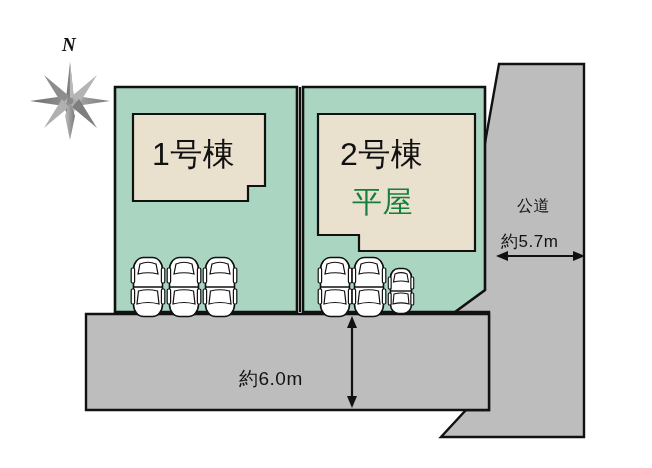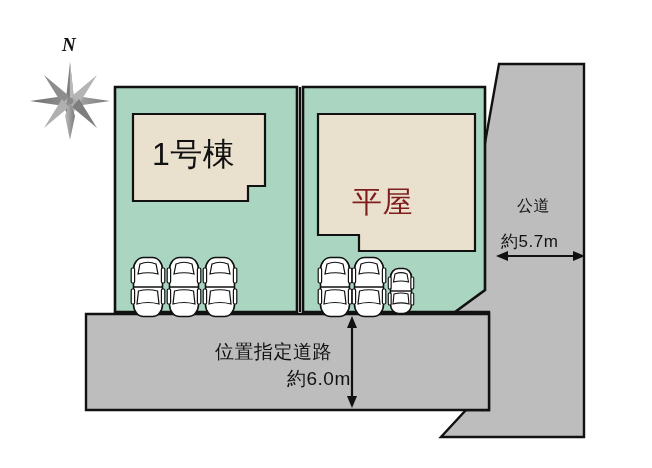--- a/index.html
+++ b/index.html
@@ -46,21 +46,21 @@
   }
   #label-bldg2 {
     left: 340px;
     top: 133px;
     font-size: 32px;
   }
   #label-bldg2-sub {
     left: 352px;
     top: 182px;
     font-size: 30px;
-    color: #7f1d1d;
+    color: #15803d;
   }
   #label-pubroad-1 {
     left: 517px;
     top: 196px;
     font-size: 16px;
   }
   #label-pubroad-2 {
     left: 501px;
     top: 230px;
     font-size: 17px;
@@ -68,21 +68,20 @@
   }
   #label-privroad-1 {
     left: 215px;
     top: 339px;
     font-size: 19px;
   }
   #label-privroad-2 {
     left: 239px;
     top: 366px;
     font-size: 19px;
-    margin-left: 48px;
   }
 </style>
 </head>
 <body>
 
 <div id="plan-root">
 
   <svg id="plan-svg" width="652" height="468" viewBox="0 0 652 468">
 
     <defs>
@@ -196,24 +195,24 @@
       <polygon points="97,128 72,107 79,99" fill="#7e7e7e"></polygon>
       <circle cx="70" cy="101" r="3.2" fill="#8a8a8a"></circle>
     </g>
 
   </svg>
 
   <div class="ov" id="label-n">N</div>
 
   <div class="ov" id="label-bldg1">1号棟</div>
 
+  <div class="ov" id="label-bldg2">2号棟</div>
 
   <div class="ov" id="label-bldg2-sub">平屋</div>
 
   <div class="ov" id="label-pubroad-1">公道</div>
 
   <div class="ov" id="label-pubroad-2">約5.7m</div>
 
-  <div class="ov" id="label-privroad-1">位置指定道路</div>
 
   <div class="ov" id="label-privroad-2">約6.0m</div>
 
 </div>
 
 </body></html>

